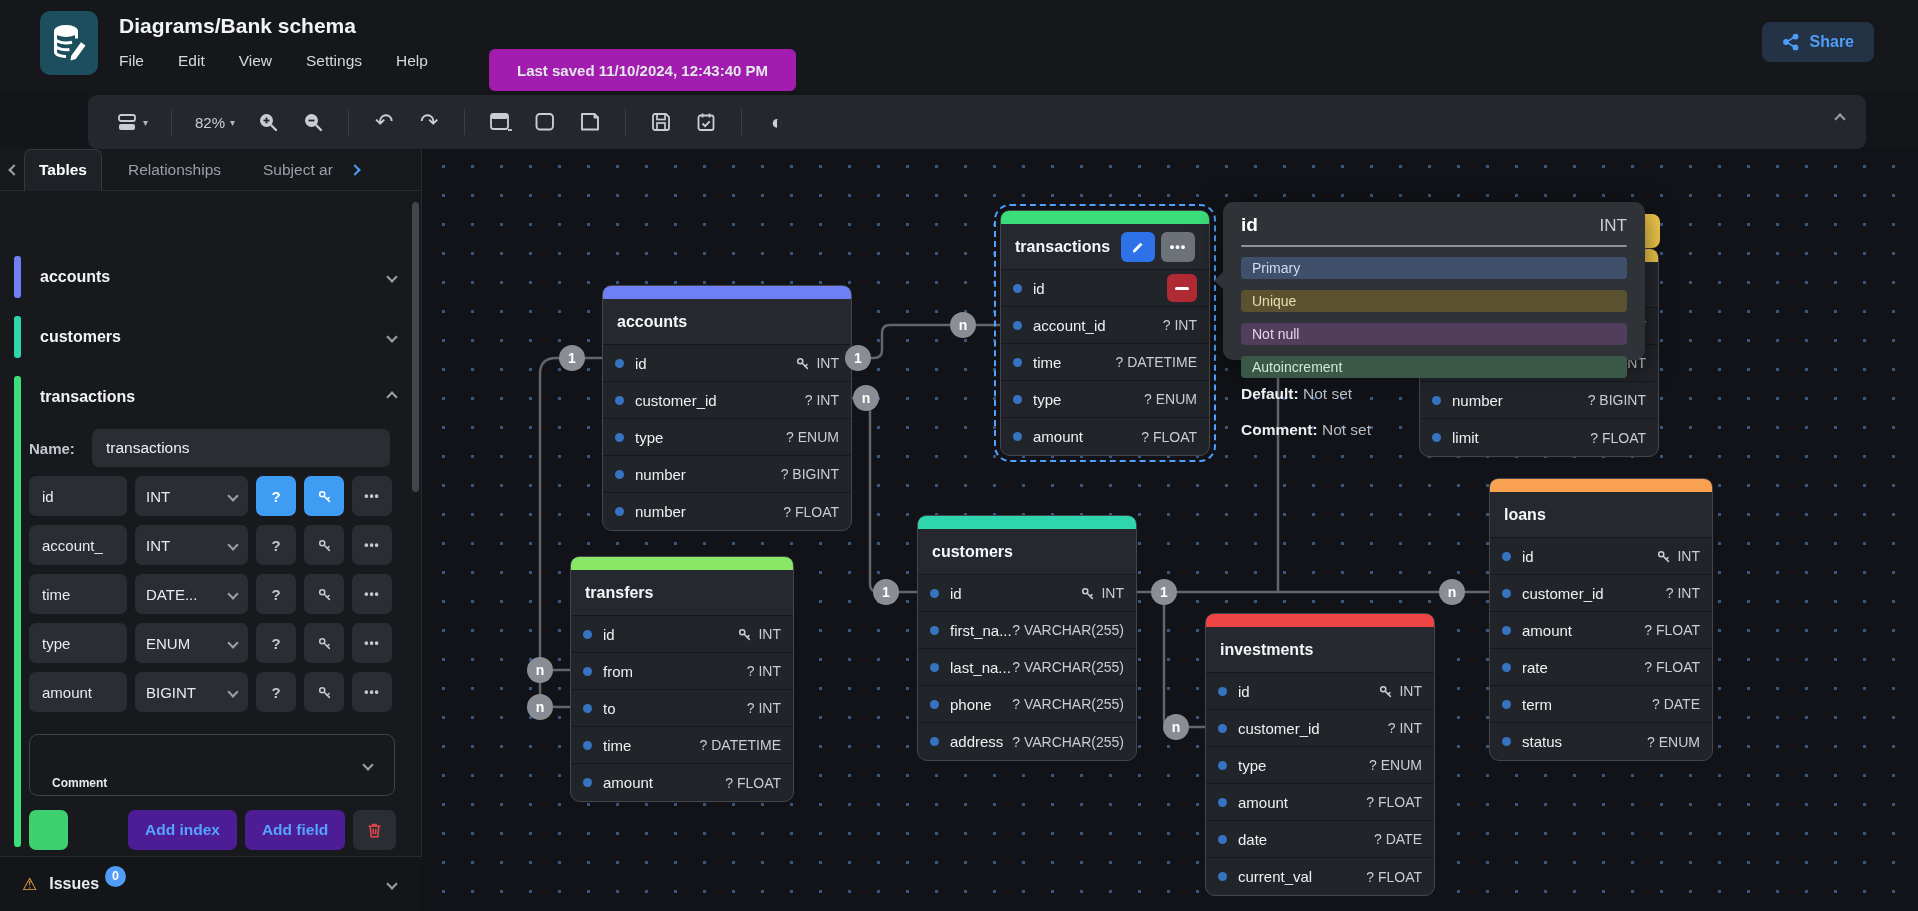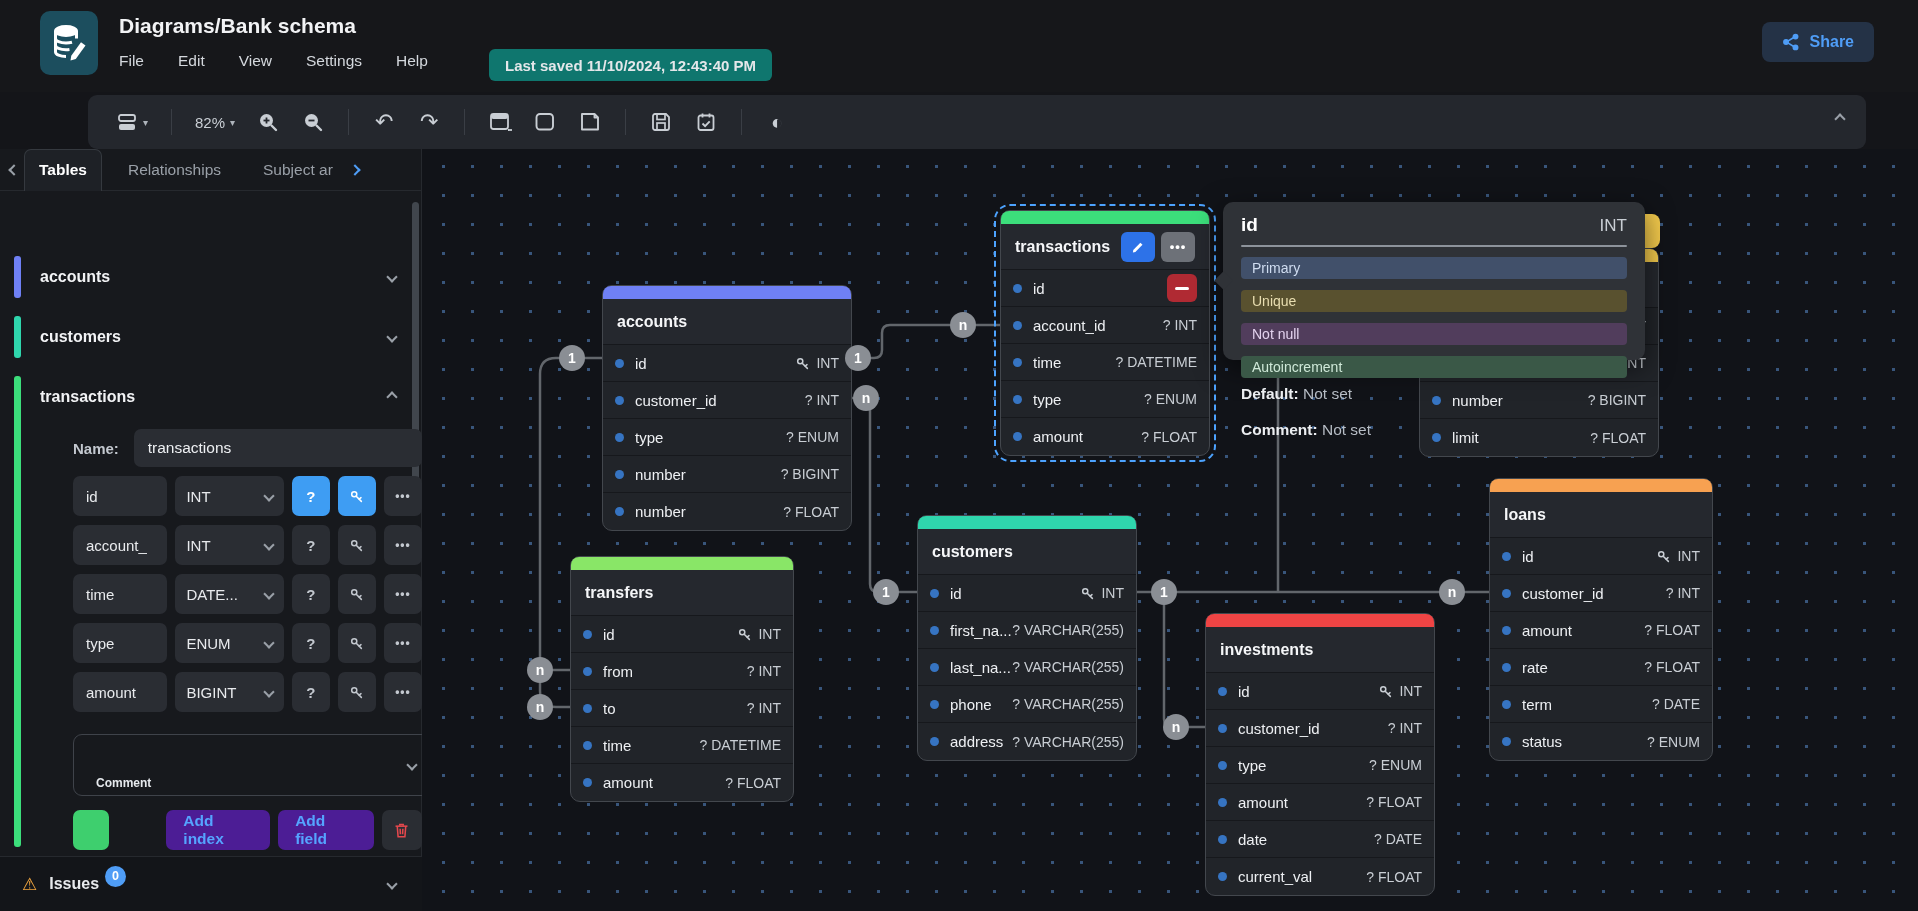--- a/index.html
+++ b/index.html
@@ -6,21 +6,21 @@
   html,body { width:1918px; height:911px; overflow:hidden; background:#141519;
     font-family:"Liberation Sans","DejaVu Sans",sans-serif; color:#e8eaed; }
 
   
   .header { position:absolute; left:0; top:0; width:1918px; height:92px; background:#161information71a; background:#16171a; }
   .logo { position:absolute; left:40px; top:11px; width:58px; height:64px; border-radius:10px;
     background:#1c4e5e; display:flex; align-items:center; justify-content:center; }
   .app-title { position:absolute; left:119px; top:14px; font-size:21px; font-weight:700; color:#f2f3f5; }
   .menubar { position:absolute; left:119px; top:52px; display:flex; gap:34px; }
   .menubar span { font-size:15.5px; color:#d4d8dd; cursor:default; }
-  .saved-chip { position:absolute; left:489px; top:49px; height:32px; padding:0 16px; background:#0f766e;
+  .saved-chip { position:absolute; left:489px; top:49px; height:42px; padding:0 28px; background:#a21caf;
     border-radius:6px; display:flex; align-items:center; font-size:15px; font-weight:700; color:#e4e7ea; }
   .share-btn { position:absolute; right:44px; top:22px; height:40px; padding:0 20px; border-radius:8px;
     background:#243246; display:flex; align-items:center; gap:10px; color:#4f9df6; font-size:16px; font-weight:600; }
 
   
   .toolbar { position:absolute; left:88px; top:95px; width:1778px; height:54px; background:#24272d;
     border-radius:9px; display:flex; align-items:center; padding-left:22px; gap:9px; }
   .tbtn { height:36px; min-width:36px; padding:0 6px; border-radius:6px; display:flex; align-items:center;
     justify-content:center; gap:5px; color:#c9ced4; font-size:15px; }
   .tsep { width:1px; height:26px; background:#3a3e45; margin:0 8px; }
@@ -58,21 +58,21 @@
   .add-table-btn { flex:1; height:40px; background:#22344d; border-radius:7px; display:flex; align-items:center;
     justify-content:center; gap:9px; color:#55a4ff; font-size:15.5px; font-weight:700; }
   .plus-g { font-size:19px; font-weight:400; }
 
   
   .acc-item { position:absolute; left:0; width:422px; }
   .acc-head { height:48px; display:flex; align-items:center; padding:0 26px 0 40px; }
   .acc-head .nm { flex:1; font-size:16px; font-weight:700; color:#f2f3f5; }
   .color-bar { position:absolute; left:14px; top:3px; bottom:3px; width:7px; border-radius:3px; }
 
-  .editor { position:relative;padding-left:44px; }
+  .editor { position:relative; }
   .name-row { display:flex; align-items:center; margin:8px 0 0 29px; }
   .name-row .lbl { width:63px; font-size:15px; font-weight:700; color:#c3c8cf; }
   .name-input { width:298px; height:38px; background:#2a2d33; border-radius:7px; display:flex; align-items:center;
     padding:0 14px; font-size:15.5px; color:#eef0f3; }
   .frow { display:flex; align-items:center; gap:8px; margin:9px 0 0 29px; }
   .fbtn { height:40px; background:#2a2d33; border-radius:7px; display:flex; align-items:center; color:#e8eaed; font-size:15px; }
   .fname { width:98px; padding:0 13px; }
   .ftype { width:113px; padding:0 11px; justify-content:space-between; }
   .fsq { width:40px; justify-content:center; color:#c3c8cf; font-weight:700; }
   .fsq.hl { background:#3e9df3; color:#fff; }

